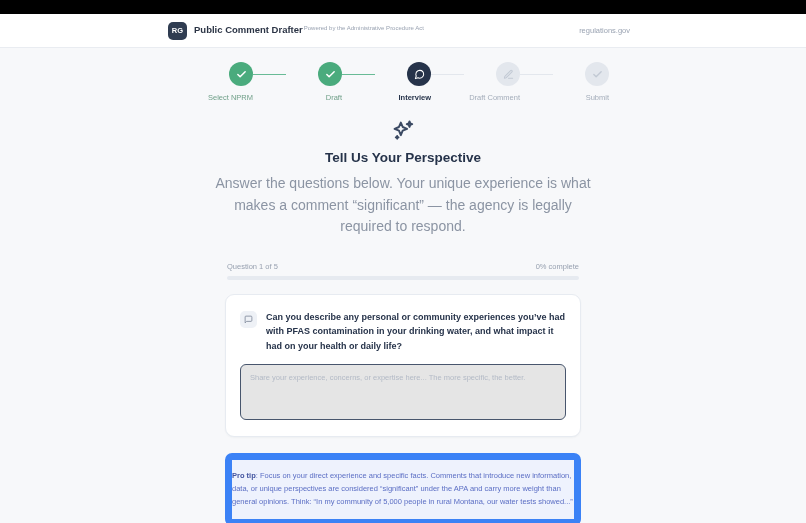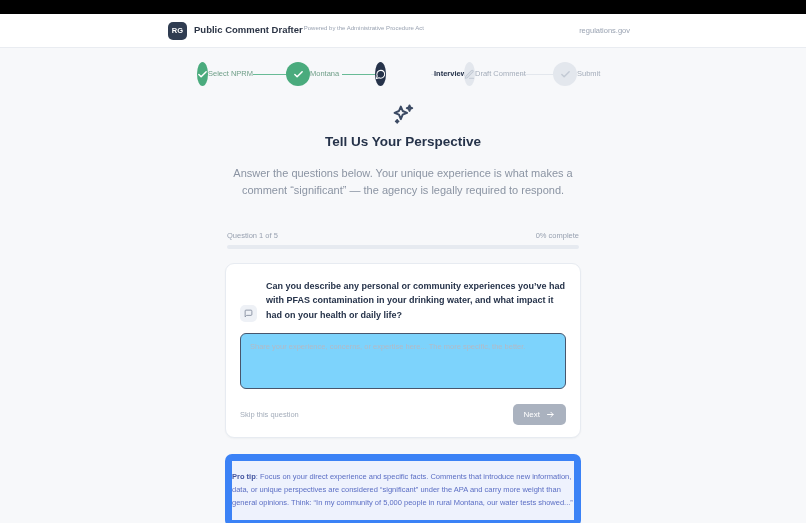--- a/index.html
+++ b/index.html
@@ -90,22 +90,22 @@
     width: 412px;
     display: flex;
     align-items: flex-start;
     justify-content: space-between;
     margin-bottom: 16px;
   }
 
   .step {
     position: relative;
     display: flex;
-    flex-direction: row;
-    align-items: flex-start;
+    flex-direction: column;
+    align-items: flex-end;
     width: 56px;
     flex: 0 0 auto;
   }
 
   .step-circle {
     width: 24px;
     height: 24px;
     border-radius: 50%;
     display: flex;
     align-items: center;
@@ -137,25 +137,25 @@
   
   .hero { text-align: center; margin-bottom: 16px; }
   .hero-icon { display: flex; justify-content: center; margin-bottom: 6px; }
   .hero-title {
     font-size: 13.5px;
     font-weight: bold;
     color: #26334a;
     margin-bottom: 6px;
   }
   .hero-sub {
-    font-size: 11px;
+    font-size: 14px;
     color: #8b94a3;
     line-height: 1.55;
     width: 376px;
-    margin: 16px auto;
+    margin: 8px auto;
   }
 
   
   .progress-block { width: 352px; margin-bottom: 14px; }
   .progress-row {
     display: flex;
     justify-content: space-between;
     align-items: baseline;
     font-size: 7.5px;
     color: #98a1b0;
@@ -179,21 +179,21 @@
   .card {
     width: 356px;
     background: #ffffff;
     border: 1px solid #e7ebf1;
     border-radius: 9px;
     padding: 15px 14px 12px 14px;
     box-shadow: 0 1px 2px rgba(30,41,59,0.04);
     margin-bottom: 16px;
   }
 
-  .question-row { display: flex; gap: 9px; align-items: flex-end; }
+  .question-row { display: flex; gap: 9px; align-items: flex-start; }
 
   .q-badge {
     width: 17px;
     height: 17px;
     border-radius: 5px;
     background: #eef1f6;
     display: flex;
     align-items: center;
     justify-content: center;
     flex: 0 0 auto;
@@ -206,21 +206,21 @@
     line-height: 1.62;
     color: #26334a;
   }
 
   .answer-box {
     margin-top: 11px;
     width: 100%;
     height: 56px;
     border: 1.4px solid #48566d;
     border-radius: 6px;
-    background: #7dd3fc;
+    background: #e5e5e5;
     padding: 8px 9px;
     font-family: "Liberation Sans", sans-serif;
     font-size: 7.5px;
     color: #2b3445;
     resize: none;
     outline: none;
   }
   .answer-box::placeholder { color: #b3bac6; }
 
   .card-actions {
@@ -312,21 +312,21 @@
       </div>
 
       <div class="step-connector filled"></div>
 
       <div class="step done">
         <div class="step-circle">
           <svg width="11" height="11" viewBox="0 0 24 24" fill="none" stroke="#ffffff" stroke-width="3.2" stroke-linecap="round" stroke-linejoin="round">
               <polyline points="20 6 9 17 4 12"></polyline>
             </svg>
         </div>
-        <div class="step-label">Montana</div>
+        <div class="step-label">Draft</div>
       </div>
 
       <div class="step-connector filled"></div>
 
       <div class="step active">
         <div class="step-circle">
           <svg width="11" height="11" viewBox="0 0 24 24" fill="none" stroke="#ffffff" stroke-width="2.2" stroke-linecap="round" stroke-linejoin="round">
               <path d="M21 11.5a8.38 8.38 0 0 1-.9 3.8 8.5 8.5 0 0 1-7.6 4.7 8.38 8.38 0 0 1-3.8-.9L3 21l1.9-5.7a8.38 8.38 0 0 1-.9-3.8 8.5 8.5 0 0 1 4.7-7.6 8.38 8.38 0 0 1 3.8-.9h.5a8.48 8.48 0 0 1 8 8v.5z"></path>
             </svg>
         </div>
@@ -385,30 +385,20 @@
         <div class="q-badge">
           <svg width="9" height="9" viewBox="0 0 24 24" fill="none" stroke="#7d8798" stroke-width="2.2" stroke-linecap="round" stroke-linejoin="round">
               <path d="M21 15a2 2 0 0 1-2 2H7l-4 4V5a2 2 0 0 1 2-2h14a2 2 0 0 1 2 2z"></path>
             </svg>
         </div>
         <div class="question-text">Can you describe any personal or community experiences you’ve had with PFAS contamination in your drinking water, and what impact it had on your health or daily life?</div>
       </div>
 
       <textarea class="answer-box" placeholder="Share your experience, concerns, or expertise here... The more specific, the better." style=""></textarea>
 
-      <div class="card-actions">
-        <button class="skip-link">Skip this question</button>
-        <button class="next-btn">
-          <span>Next</span>
-          <svg width="9" height="9" viewBox="0 0 24 24" fill="none" stroke="#ffffff" stroke-width="2.6" stroke-linecap="round" stroke-linejoin="round">
-              <line x1="4" y1="12" x2="19" y2="12"></line>
-              <polyline points="13 6 19 12 13 18"></polyline>
-            </svg>
-        </button>
-      </div>
     </div>
 
     <div class="protip">
       <b>Pro tip</b><span>: </span><span>Focus on your direct experience and specific facts. Comments that introduce new information, data, or unique perspectives are considered “significant” under the APA and carry more weight than general opinions. Think: “In my community of 5,000 people in rural Montana, our water tests showed...”</span>
     </div>
 
   </div>
 
   <div class="footer">
     <span>Built for civic empowerment. Not affiliated with the U.S. government. Comments are submitted via the public Regulations.gov API.</span>

